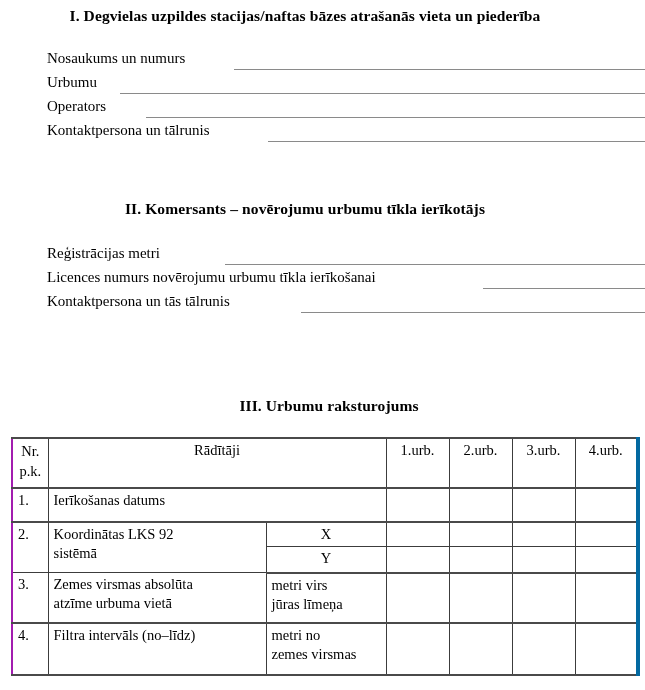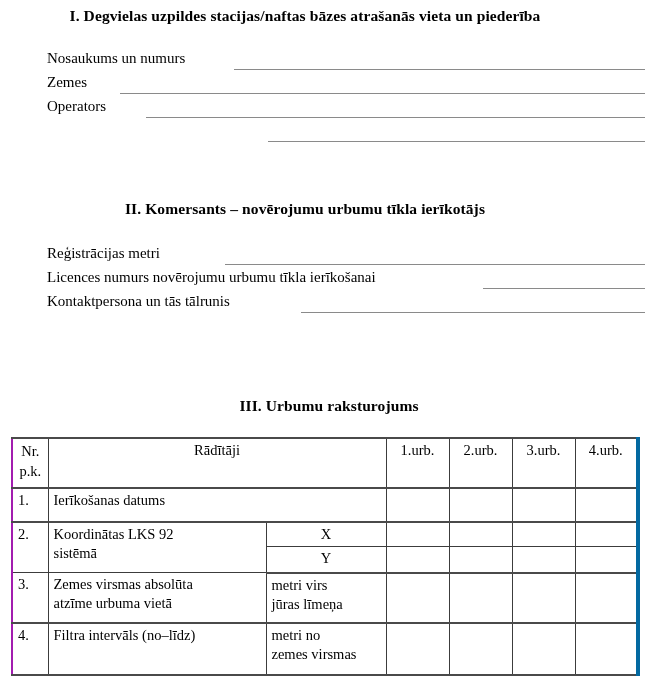--- a/index.html
+++ b/index.html
@@ -106,28 +106,29 @@
 <body>
 
 <div class="section-title" id="title-1">I. Degvielas uzpildes stacijas/naftas bāzes atrašanās vieta un piederība</div>
 
 <div class="form-block" id="block-1">
   <div class="form-row r-1">
     <span class="field-label">Nosaukums un numurs</span>
     <span class="field-rule"></span>
   </div>
   <div class="form-row r-2">
-    <span class="field-label">Zemes</span>
+    <span class="field-label">Urbumu</span>
     <span class="field-rule"></span>
   </div>
   <div class="form-row r-3">
     <span class="field-label">Operators</span>
     <span class="field-rule"></span>
   </div>
   <div class="form-row r-4">
+    <span class="field-label">Kontaktpersona un tālrunis</span>
     <span class="field-rule"></span>
   </div>
 </div>
 
 <div class="section-title" id="title-2">II. Komersants – novērojumu urbumu tīkla ierīkotājs</div>
 
 <div class="form-block" id="block-2">
   <div class="form-row s2-2">
     <span class="field-label">Reģistrācijas metri</span>
     <span class="field-rule"></span>

